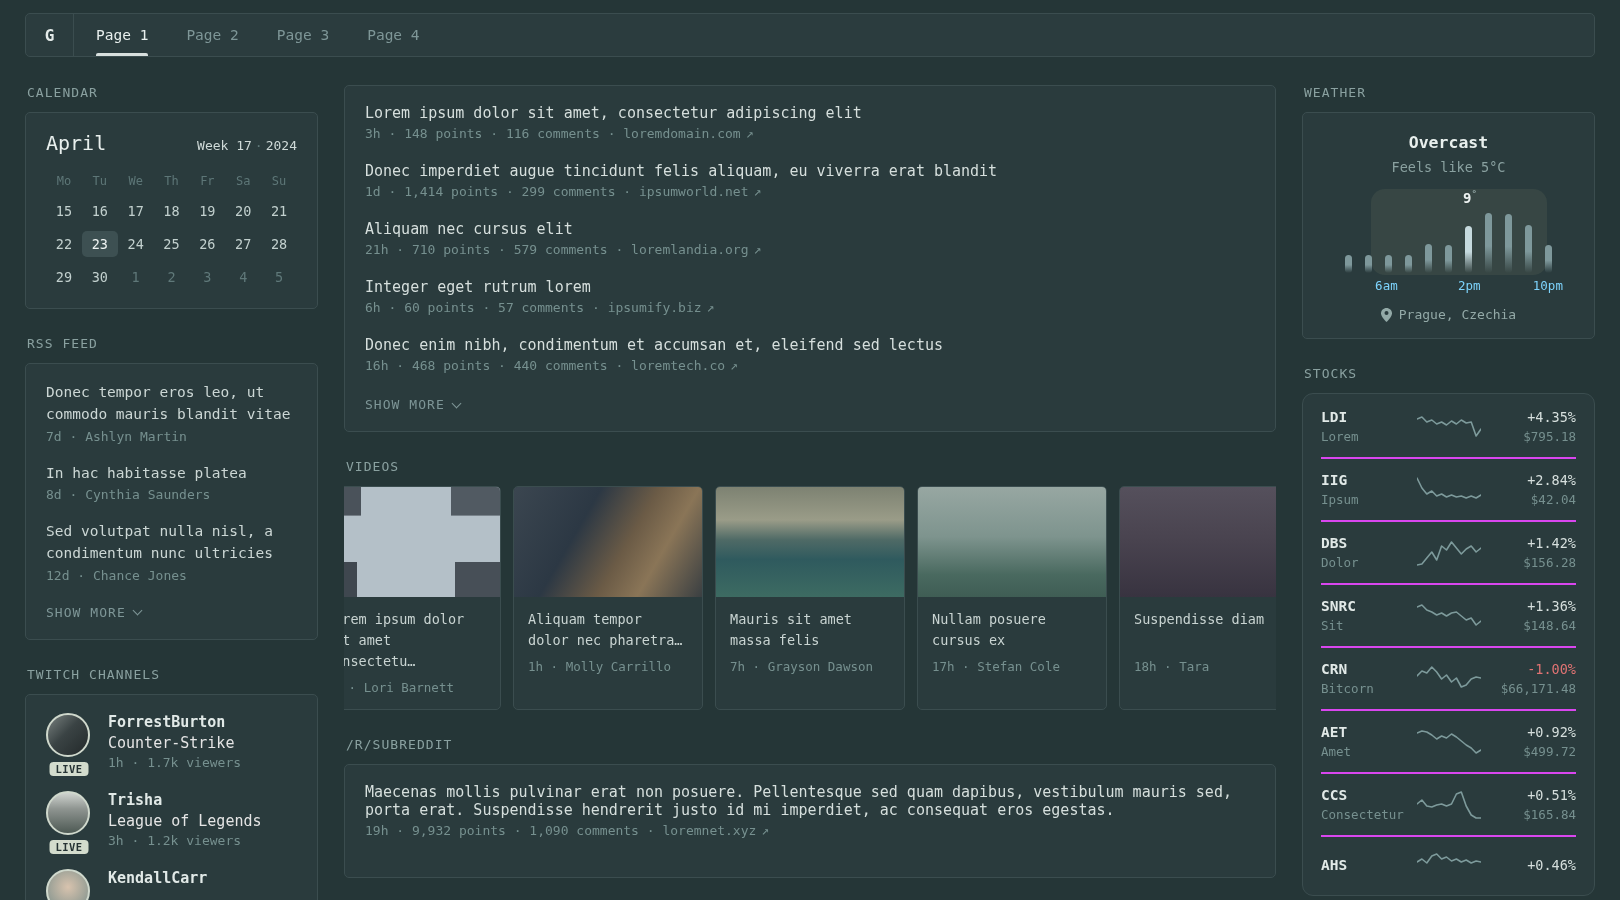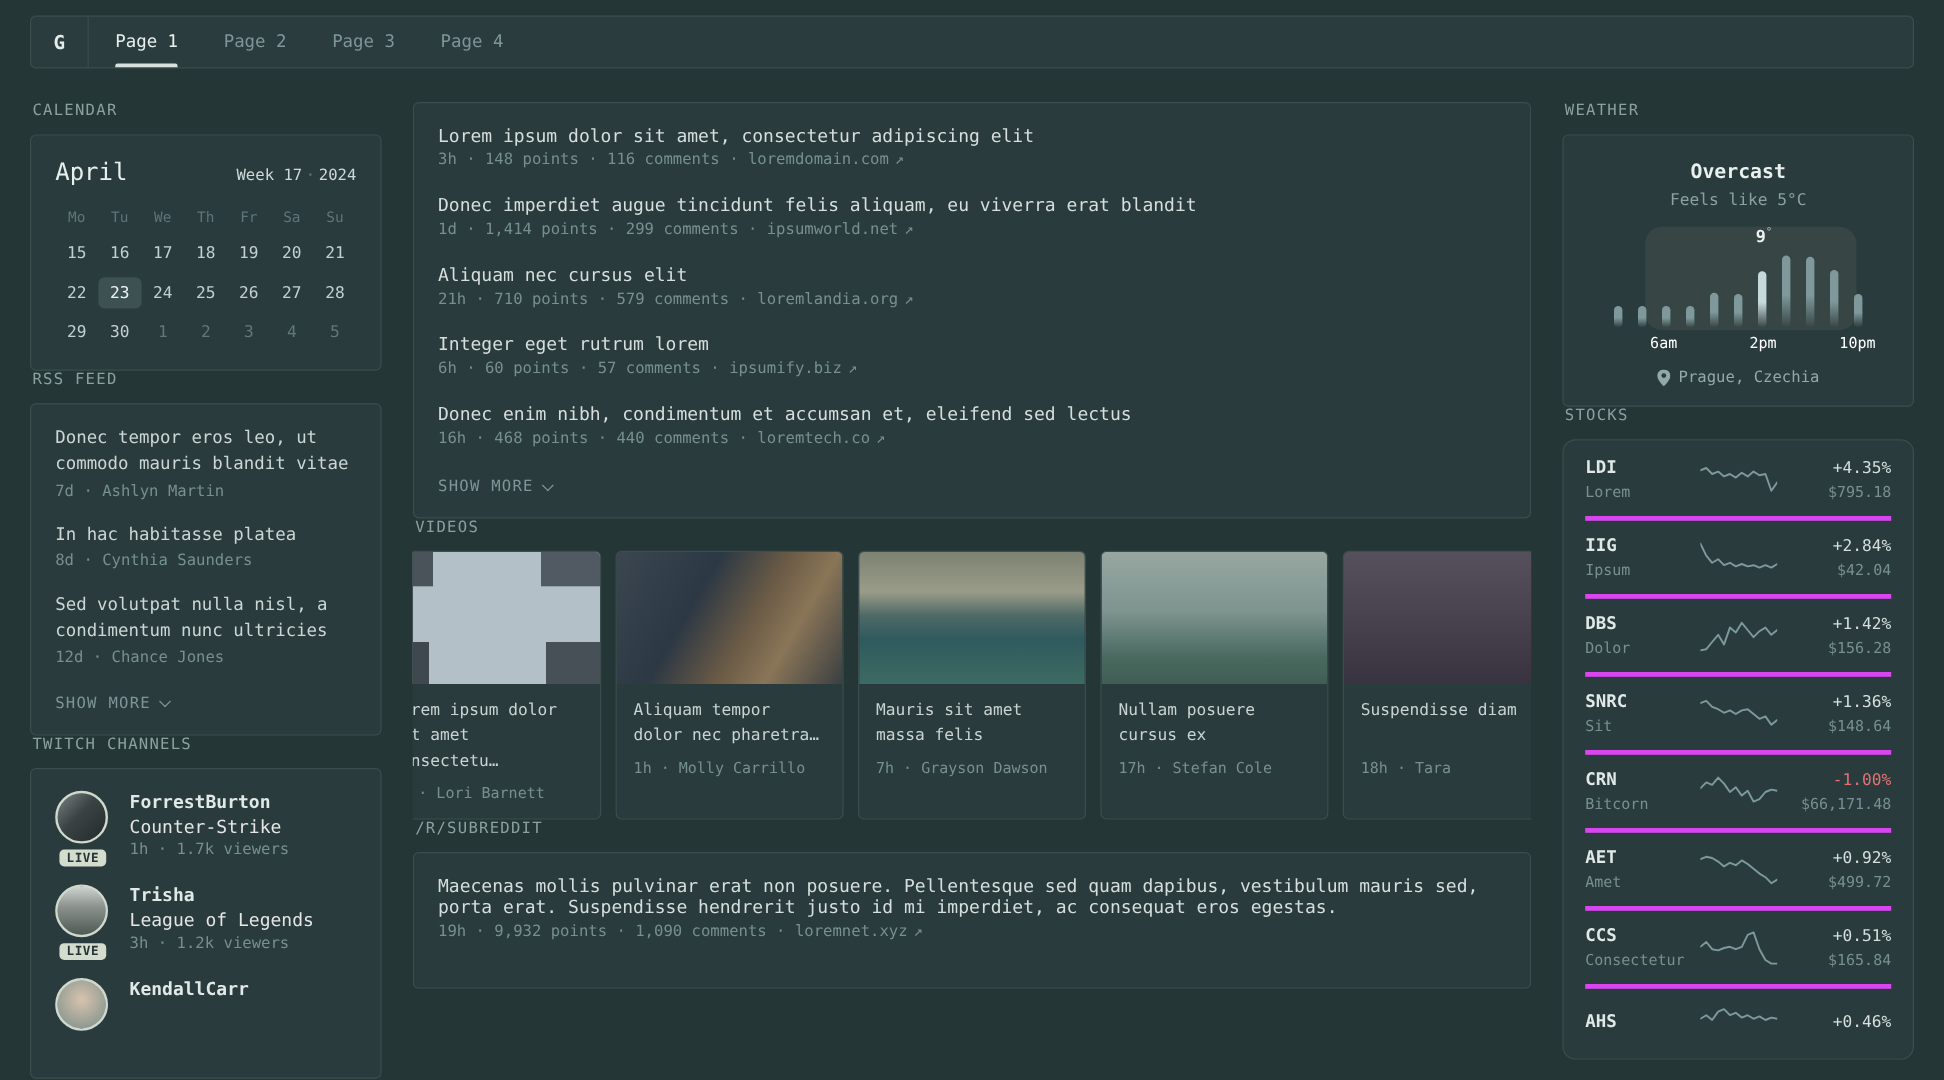--- a/index.html
+++ b/index.html
@@ -30,21 +30,21 @@
   .tab.active::after {
     content:""; position:absolute; left:0; right:0; bottom:0; height:3px;
     background:#d8e0de; border-radius:2px 2px 0 0;
   }
 
   
   .columns { display:flex; gap:26px; margin-top:28px; align-items:flex-start; }
   .col-left, .col-right { width:293px; flex:none; }
   .col-mid { flex:1; min-width:0; overflow:hidden; }
 
-  .widget { }
+  .widget { margin-bottom:27px; }
   .section-title {
     font-size:13px; font-weight:normal; letter-spacing:.08em;
     color:#8aa1a0; margin:0 0 12px 2px; white-space:nowrap;
   }
   .card {
     background:#2a3b3d; border:1px solid #3b4d4f; border-radius:5px;
     padding:18px 20px;
   }
 
   
@@ -135,30 +135,30 @@
   }
   .wx-bar.hl { background:linear-gradient(180deg,#c6dade 0%,#c6dade 55%,rgba(198,218,222,0) 100%); }
   .wx-deg {
     position:absolute; top:0; transform:translateX(-50%);
     font-size:14px; font-weight:bold; color:#eef3f2;
   }
   .wx-deg sup { font-size:9px; color:#9db2b0; }
   .wx-times { position:absolute; left:4px; right:4px; bottom:0; height:16px; }
   .wx-time {
     position:absolute; transform:translateX(-50%); bottom:-2px;
-    font-size:12.5px; color:#ffffff; white-space:nowrap;
+    font-size:12.5px; color:#7dd3fc; white-space:nowrap;
   }
   .wx-loc {
     margin-top:16px; display:flex; align-items:center; justify-content:center; gap:7px;
     font-size:13px; color:#93a9a7;
   }
 
   
   .stocks-card { padding:2px 18px;border-radius:11px; }
-  .stock-row { display:flex; align-items:center; padding:13px 0; border-top:4px solid #d946ef; gap:8px; }
+  .stock-row { display:flex; align-items:center; padding:13px 0; border-top:2px solid #d946ef; gap:8px; }
   .stock-row:first-child { border-top:none; }
   .stock-left { width:88px; flex:none; }
   .stock-sym { font-size:14.5px; font-weight:bold; color:#e1e9e7; }
   .stock-name { font-size:12.5px; color:#76908f; margin-top:4px; }
   .stock-spark { flex:none; }
   .stock-right { margin-left:auto; text-align:right; }
   .stock-change { font-size:13.5px; color:#d6dfdd; }
   .stock-change.neg { color:#e07373; }
   .stock-price { font-size:12.5px; color:#76908f; margin-top:4px; white-space:nowrap; }
 </style>

